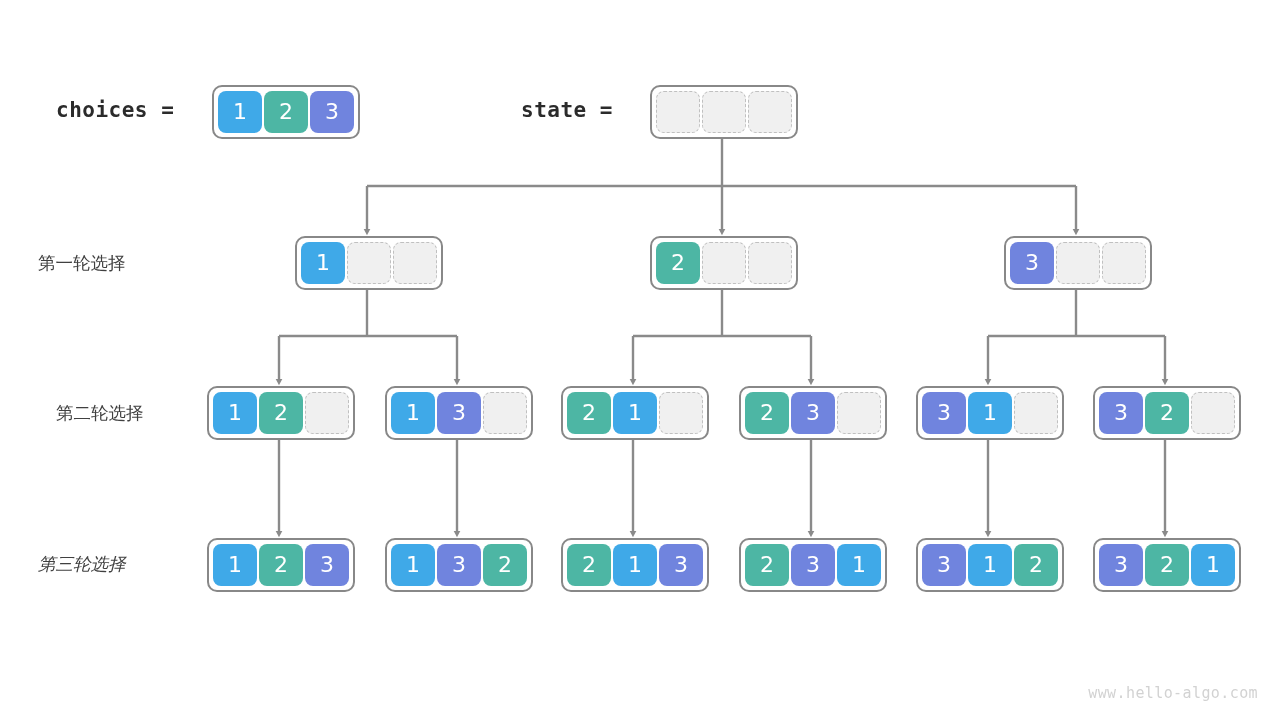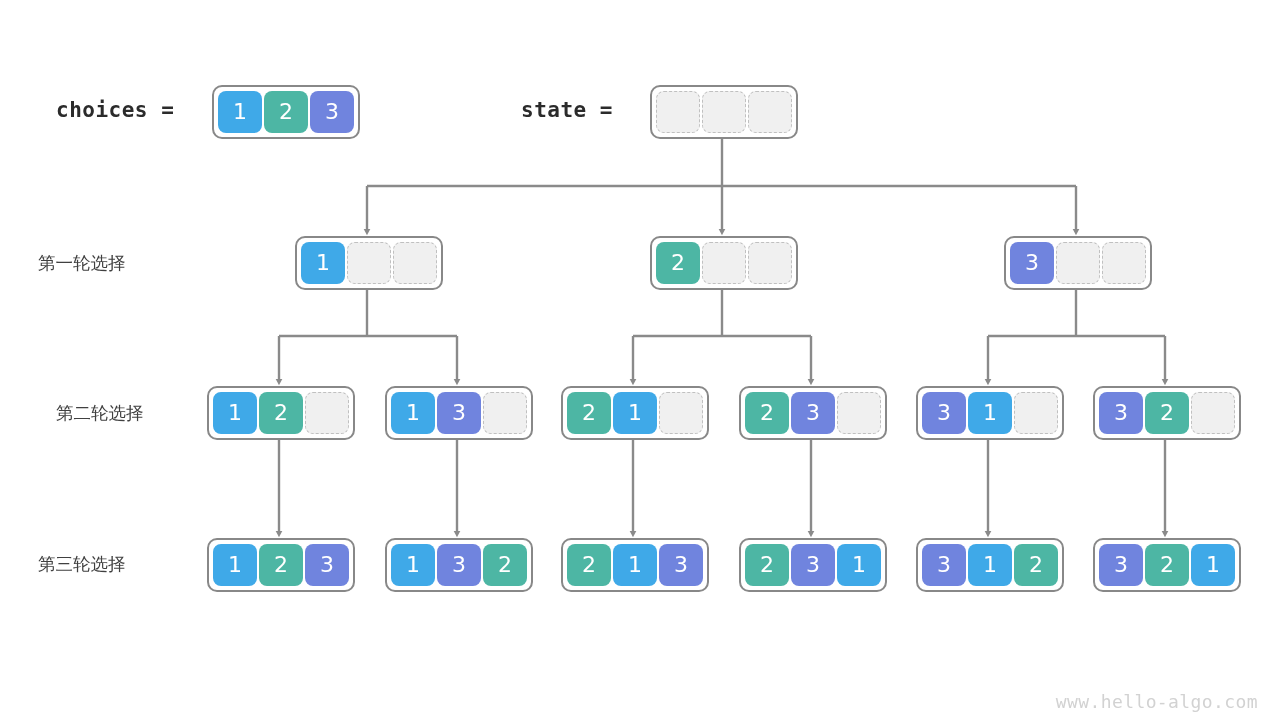--- a/index.html
+++ b/index.html
@@ -80,23 +80,23 @@
     color: transparent;
   }
   .cell.v1 { background: #3fa9e8; }
   .cell.v2 { background: #4db6a4; }
   .cell.v3 { background: #7084de; }
 
   
   #watermark {
     position: absolute;
     right: 22px;
-    bottom: 8px;
+    bottom: 18px;
     font-family: "DejaVu Sans Mono", "Liberation Mono", monospace;
-    font-size: 18px;
+    font-size: 15px;
     color: #d2d2d2;
     letter-spacing: 0.4px;
   }
 </style>
 </head>
 <body>
 
 <div id="stage">
 
   <svg id="connectors" viewBox="0 0 1280 720" width="1280" height="720">
@@ -150,21 +150,21 @@
   <div class="hdr-label" style="left:521px; top:98px;text-align:right;">state =</div>
 
   <div class="array" id="arr-state" style="left:650px; top:85px;">
       <div class="cell empty"></div>
       <div class="cell empty"></div>
       <div class="cell empty"></div>
     </div>
 
   <div class="row-label" style="left:38px; top:251px;">第一轮选择</div>
   <div class="row-label" style="left:56px; top:401px;">第二轮选择</div>
-  <div class="row-label" style="left:38px; top:552px;">第三轮选择</div>
+  <div class="row-label" style="left:38px; top:552px;font-style:italic;">第三轮选择</div>
 
   <div class="array" id="r1-0" style="left:295px; top:236px;">
       <div class="cell v1">1</div>
       <div class="cell empty"></div>
       <div class="cell empty"></div>
     </div>
   <div class="array" id="r1-1" style="left:650px; top:236px;">
       <div class="cell v2">2</div>
       <div class="cell empty"></div>
       <div class="cell empty"></div>

